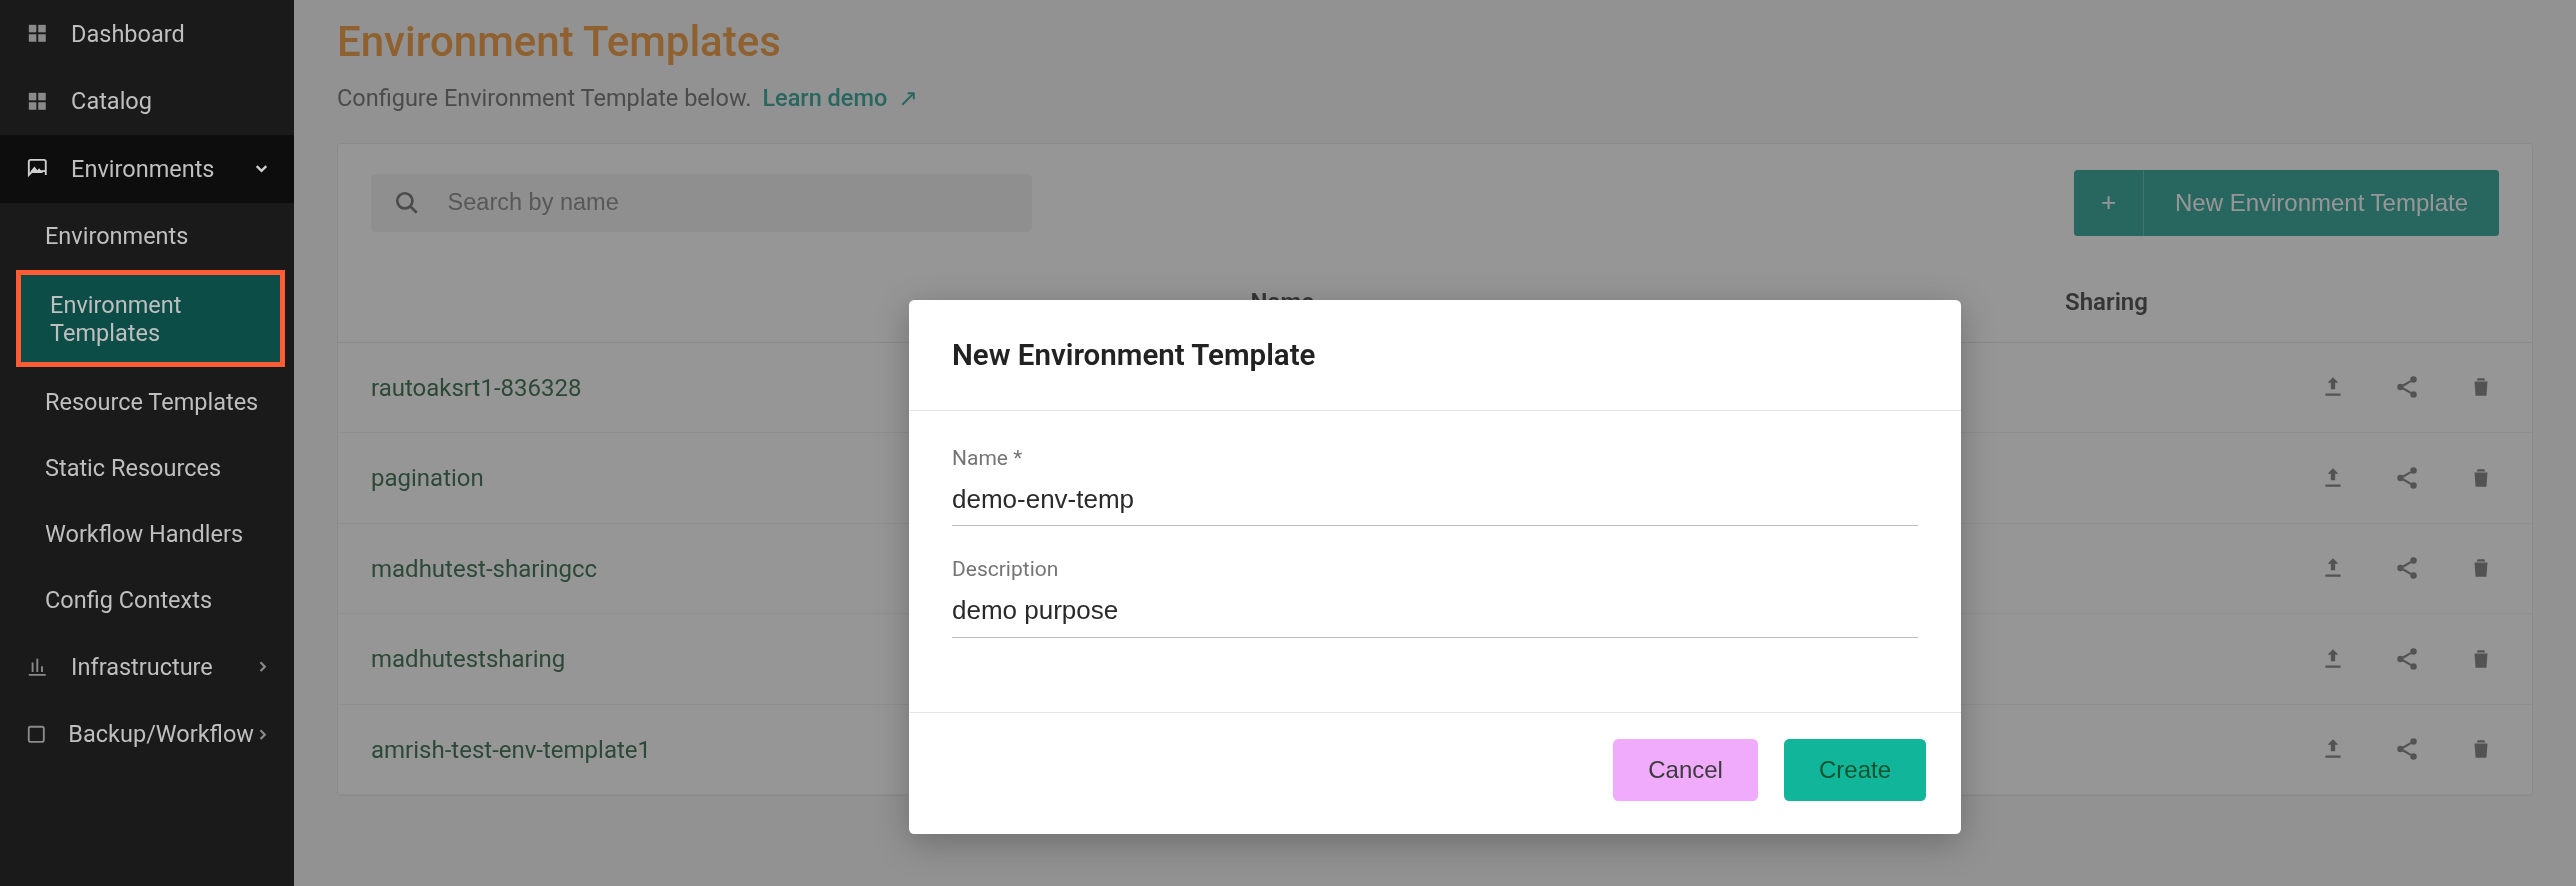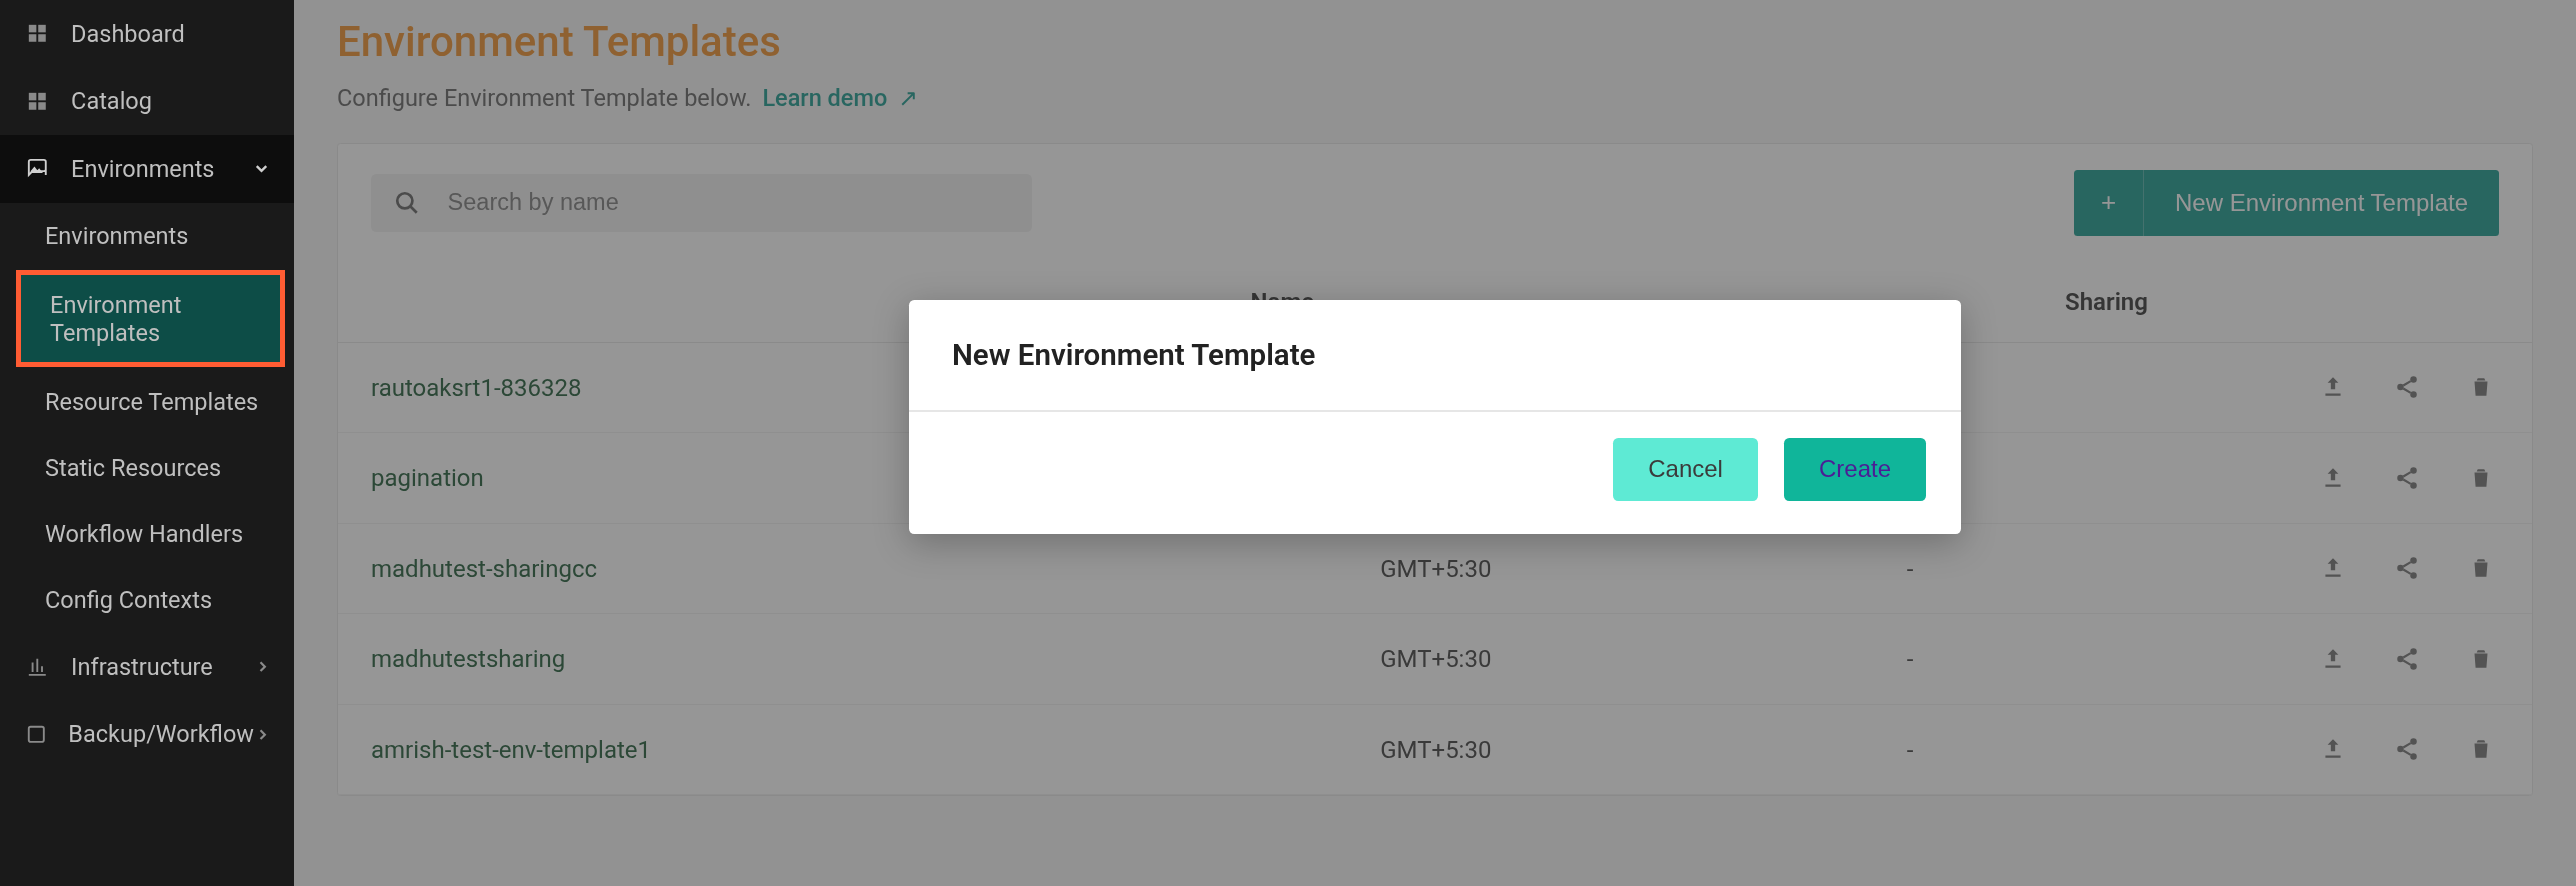--- a/index.html
+++ b/index.html
@@ -43,22 +43,22 @@
   
   .overlay { position: absolute; inset: 0; background: rgba(64,64,64,0.55); display: flex; justify-content: center; align-items: flex-start; padding-top: 300px; }
   .modal { width: 1052px; background: #fff; border-radius: 5.2px; box-shadow: 0 8.7px 35px rgba(0,0,0,0.25); overflow: hidden; }
   .modal-header { padding: 38px 43px; font-size: 29.5px; font-weight: 600; color: #222; border-bottom: 0.9px solid #e6e6e6; }
   .modal-body { padding: 35px 43px 43px 43px; }
   .field { margin-bottom: 31px; }
   .field-label { font-size: 21px; color: #757575; margin-bottom: 5.2px; }
   .field-input { width: 100%; border: none; border-bottom: 1.7px solid #bdbdbd; font-size: 26px; padding: 8.7px 0 10.4px 0; outline: none; color: #2a2a2a; }
   .modal-footer { display: flex; justify-content: flex-end; gap: 26px; padding: 26px 35px 33px 35px; border-top: 0.9px solid #e6e6e6; }
   .btn { border: none; border-radius: 5.2px; font-size: 24px; font-weight: 500; padding: 17.4px 35px; cursor: pointer; }
-  .btn-cancel { background: #5eead4; color: #3b3b3b; }
-  .btn-create { background: #10b59a; color: #4c1d95; }
+  .btn-cancel { background: #f0abfc; color: #3b3b3b; }
+  .btn-create { background: #10b59a; color: #14532d; }
 
   svg { display: block; }
 </style>
 </head>
 <body>
 
 <nav class="sidebar">
   <div class="nav-item">
     <span class="nav-icon">
       <svg width="22.6" height="22.6" viewBox="0 0 24 24" fill="#8a8a8a">
@@ -289,20 +289,30 @@
                 </svg>
               </span></td>
           </tr>
         </tbody>
     </table>
   </div>
 
   <div class="overlay">
     <div class="modal">
       <div class="modal-header">New Environment Template</div>
+      <div class="modal-body">
+        <div class="field">
+          <div class="field-label">Name *</div>
+          <input class="field-input" type="text" value="demo-env-temp" style="">
+        </div>
+        <div class="field">
+          <div class="field-label">Description</div>
+          <input class="field-input" type="text" value="demo purpose" style="">
+        </div>
+      </div>
       <div class="modal-footer">
         <button class="btn btn-cancel">Cancel</button>
         <button class="btn btn-create">Create</button>
       </div>
     </div>
   </div>
 </main>
 
 
 </body></html>

